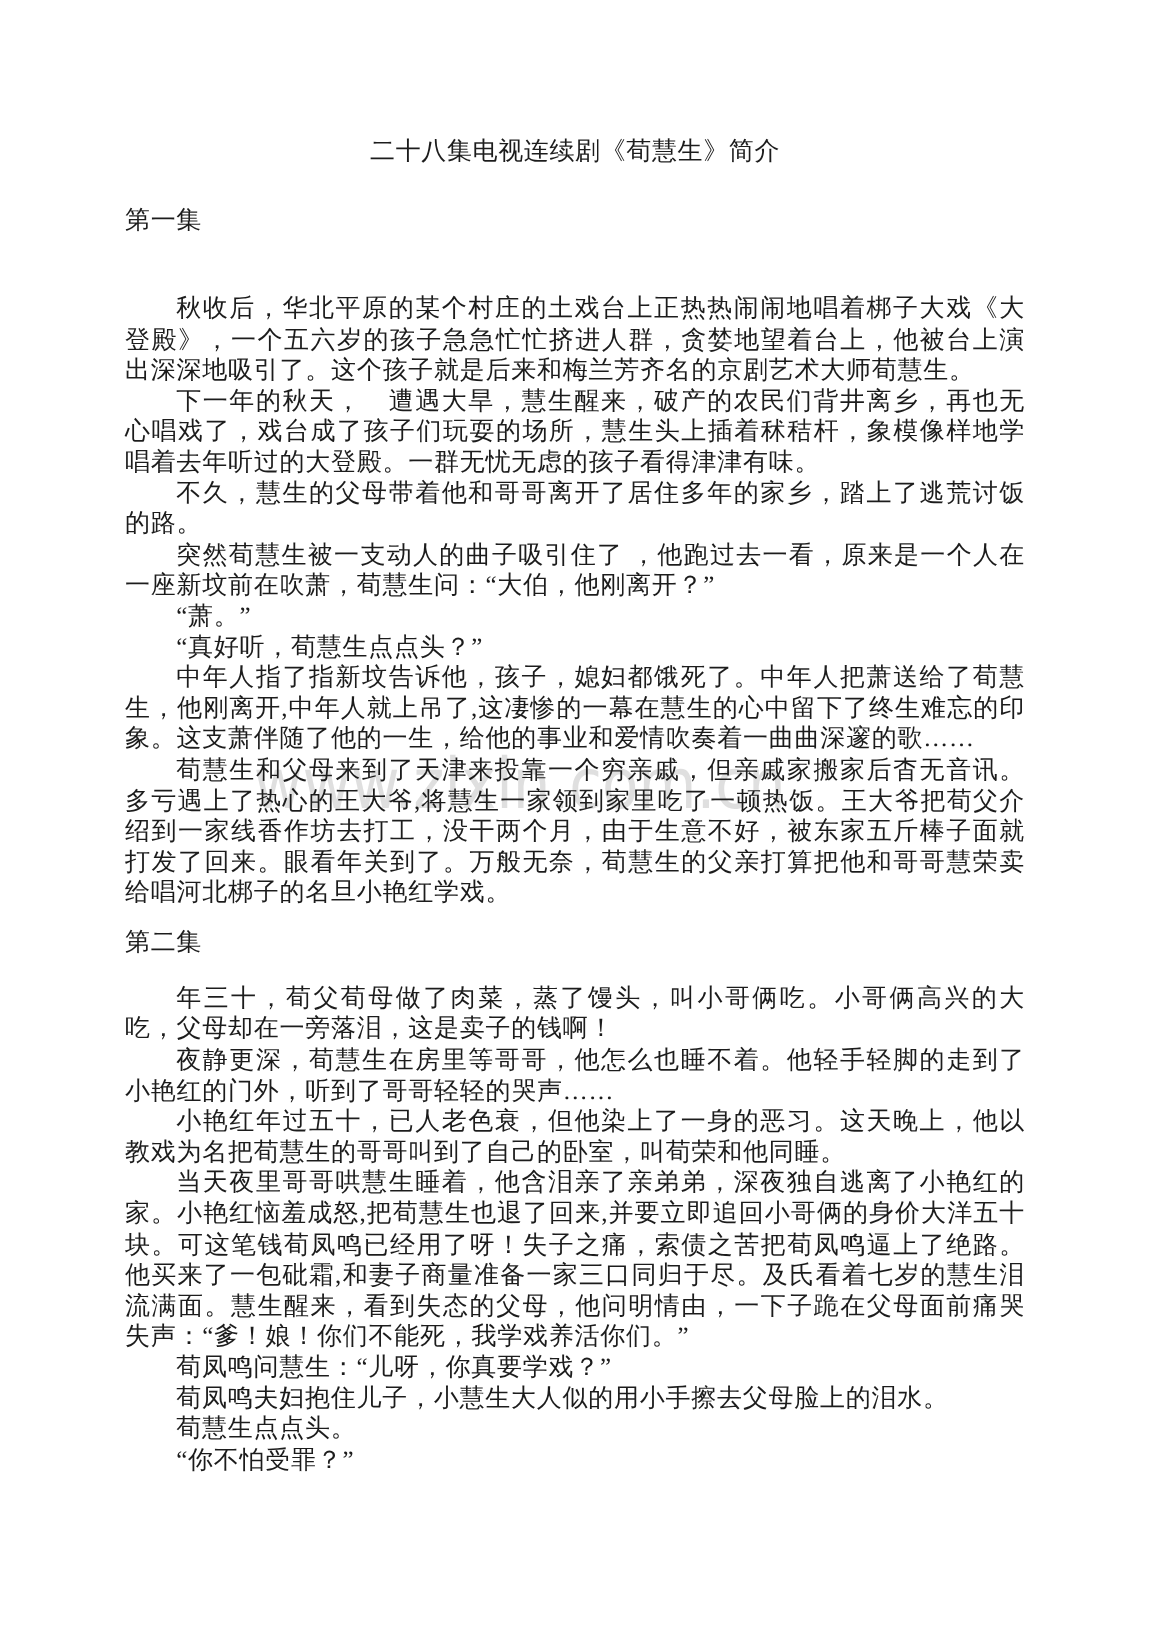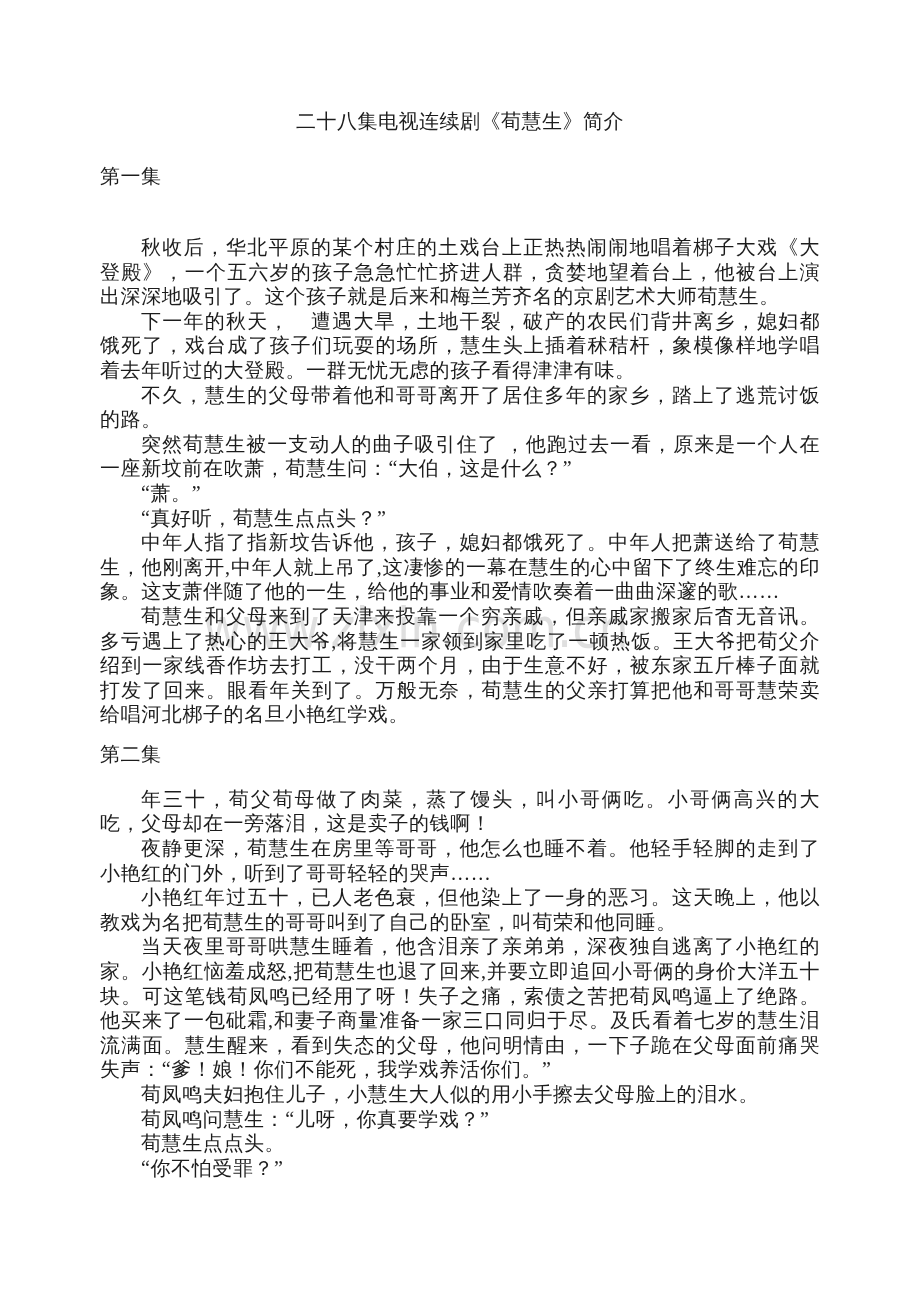--- a/index.html
+++ b/index.html
@@ -65,38 +65,38 @@
   <div class="watermark">www.zixin.com.cn</div>
 
   <div class="content">
 
     <div class="doc-title">二十八集电视连续剧《荀慧生》简介</div>
 
     <div class="section section-1">
       <div class="ep-heading">第一集</div>
       <div class="body-text">
         <p>秋收后，华北平原的某个村庄的土戏台上正热热闹闹地唱着梆子大戏《大登殿》，一个五六岁的孩子急急忙忙挤进人群，贪婪地望着台上，他被台上演出深深地吸引了。这个孩子就是后来和梅兰芳齐名的京剧艺术大师荀慧生。</p>
-        <p>下一年的秋天，　遭遇大旱，土地干裂，破产的农民们背井离乡，媳妇都饿死了，戏台成了孩子们玩耍的场所，慧生头上插着秫秸杆，象模像样地学唱着去年听过的大登殿。一群无忧无虑的孩子看得津津有味。</p>
+        <p>下一年的秋天，　遭遇大旱，慧生醒来，破产的农民们背井离乡，再也无心唱戏了，戏台成了孩子们玩耍的场所，慧生头上插着秫秸杆，象模像样地学唱着去年听过的大登殿。一群无忧无虑的孩子看得津津有味。</p>
         <p>不久，慧生的父母带着他和哥哥离开了居住多年的家乡，踏上了逃荒讨饭的路。</p>
-        <p>突然荀慧生被一支动人的曲子吸引住了 ，他跑过去一看，原来是一个人在一座新坟前在吹萧，荀慧生问：“大伯，这是什么？”</p>
+        <p>突然荀慧生被一支动人的曲子吸引住了 ，他跑过去一看，原来是一个人在一座新坟前在吹萧，荀慧生问：“大伯，他刚离开？”</p>
         <p>“萧。”</p>
         <p>“真好听，荀慧生点点头？”</p>
         <p>中年人指了指新坟告诉他，孩子，媳妇都饿死了。中年人把萧送给了荀慧生，他刚离开,中年人就上吊了,这凄惨的一幕在慧生的心中留下了终生难忘的印象。这支萧伴随了他的一生，给他的事业和爱情吹奏着一曲曲深邃的歌……</p>
         <p>荀慧生和父母来到了天津来投靠一个穷亲戚，但亲戚家搬家后杳无音讯。多亏遇上了热心的王大爷,将慧生一家领到家里吃了一顿热饭。王大爷把荀父介绍到一家线香作坊去打工，没干两个月，由于生意不好，被东家五斤棒子面就打发了回来。眼看年关到了。万般无奈，荀慧生的父亲打算把他和哥哥慧荣卖给唱河北梆子的名旦小艳红学戏。</p>
       </div>
     </div>
 
     <div class="section section-2">
       <div class="ep-heading">第二集</div>
       <div class="body-text">
         <p>年三十，荀父荀母做了肉菜，蒸了馒头，叫小哥俩吃。小哥俩高兴的大吃，父母却在一旁落泪，这是卖子的钱啊！</p>
         <p>夜静更深，荀慧生在房里等哥哥，他怎么也睡不着。他轻手轻脚的走到了小艳红的门外，听到了哥哥轻轻的哭声……</p>
         <p>小艳红年过五十，已人老色衰，但他染上了一身的恶习。这天晚上，他以教戏为名把荀慧生的哥哥叫到了自己的卧室，叫荀荣和他同睡。</p>
         <p>当天夜里哥哥哄慧生睡着，他含泪亲了亲弟弟，深夜独自逃离了小艳红的家。小艳红恼羞成怒,把荀慧生也退了回来,并要立即追回小哥俩的身价大洋五十块。可这笔钱荀凤鸣已经用了呀！失子之痛，索债之苦把荀凤鸣逼上了绝路。他买来了一包砒霜,和妻子商量准备一家三口同归于尽。及氏看着七岁的慧生泪流满面。慧生醒来，看到失态的父母，他问明情由，一下子跪在父母面前痛哭失声：“爹！娘！你们不能死，我学戏养活你们。”</p>
+        <p>荀凤鸣问慧生：“儿呀，你真要学戏？”</p>
         <p>荀凤鸣夫妇抱住儿子，小慧生大人似的用小手擦去父母脸上的泪水。</p>
-        <p>荀凤鸣问慧生：“儿呀，你真要学戏？”</p>
         <p>荀慧生点点头。</p>
         <p>“你不怕受罪？”</p>
       </div>
     </div>
 
   </div>
 </div>
 
 </body></html>

